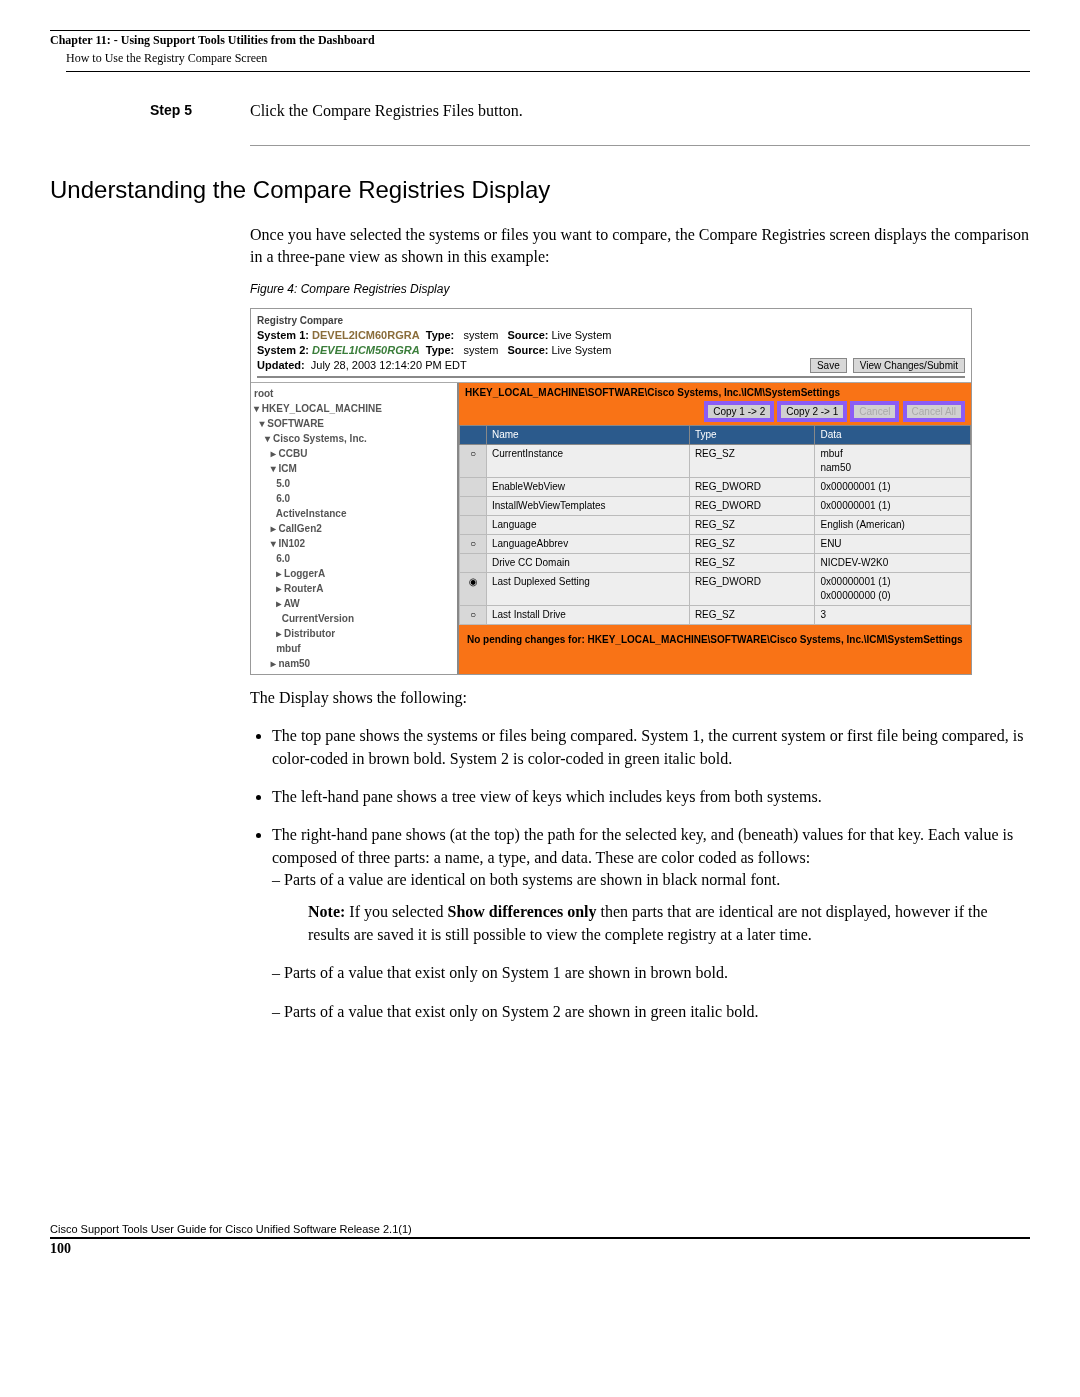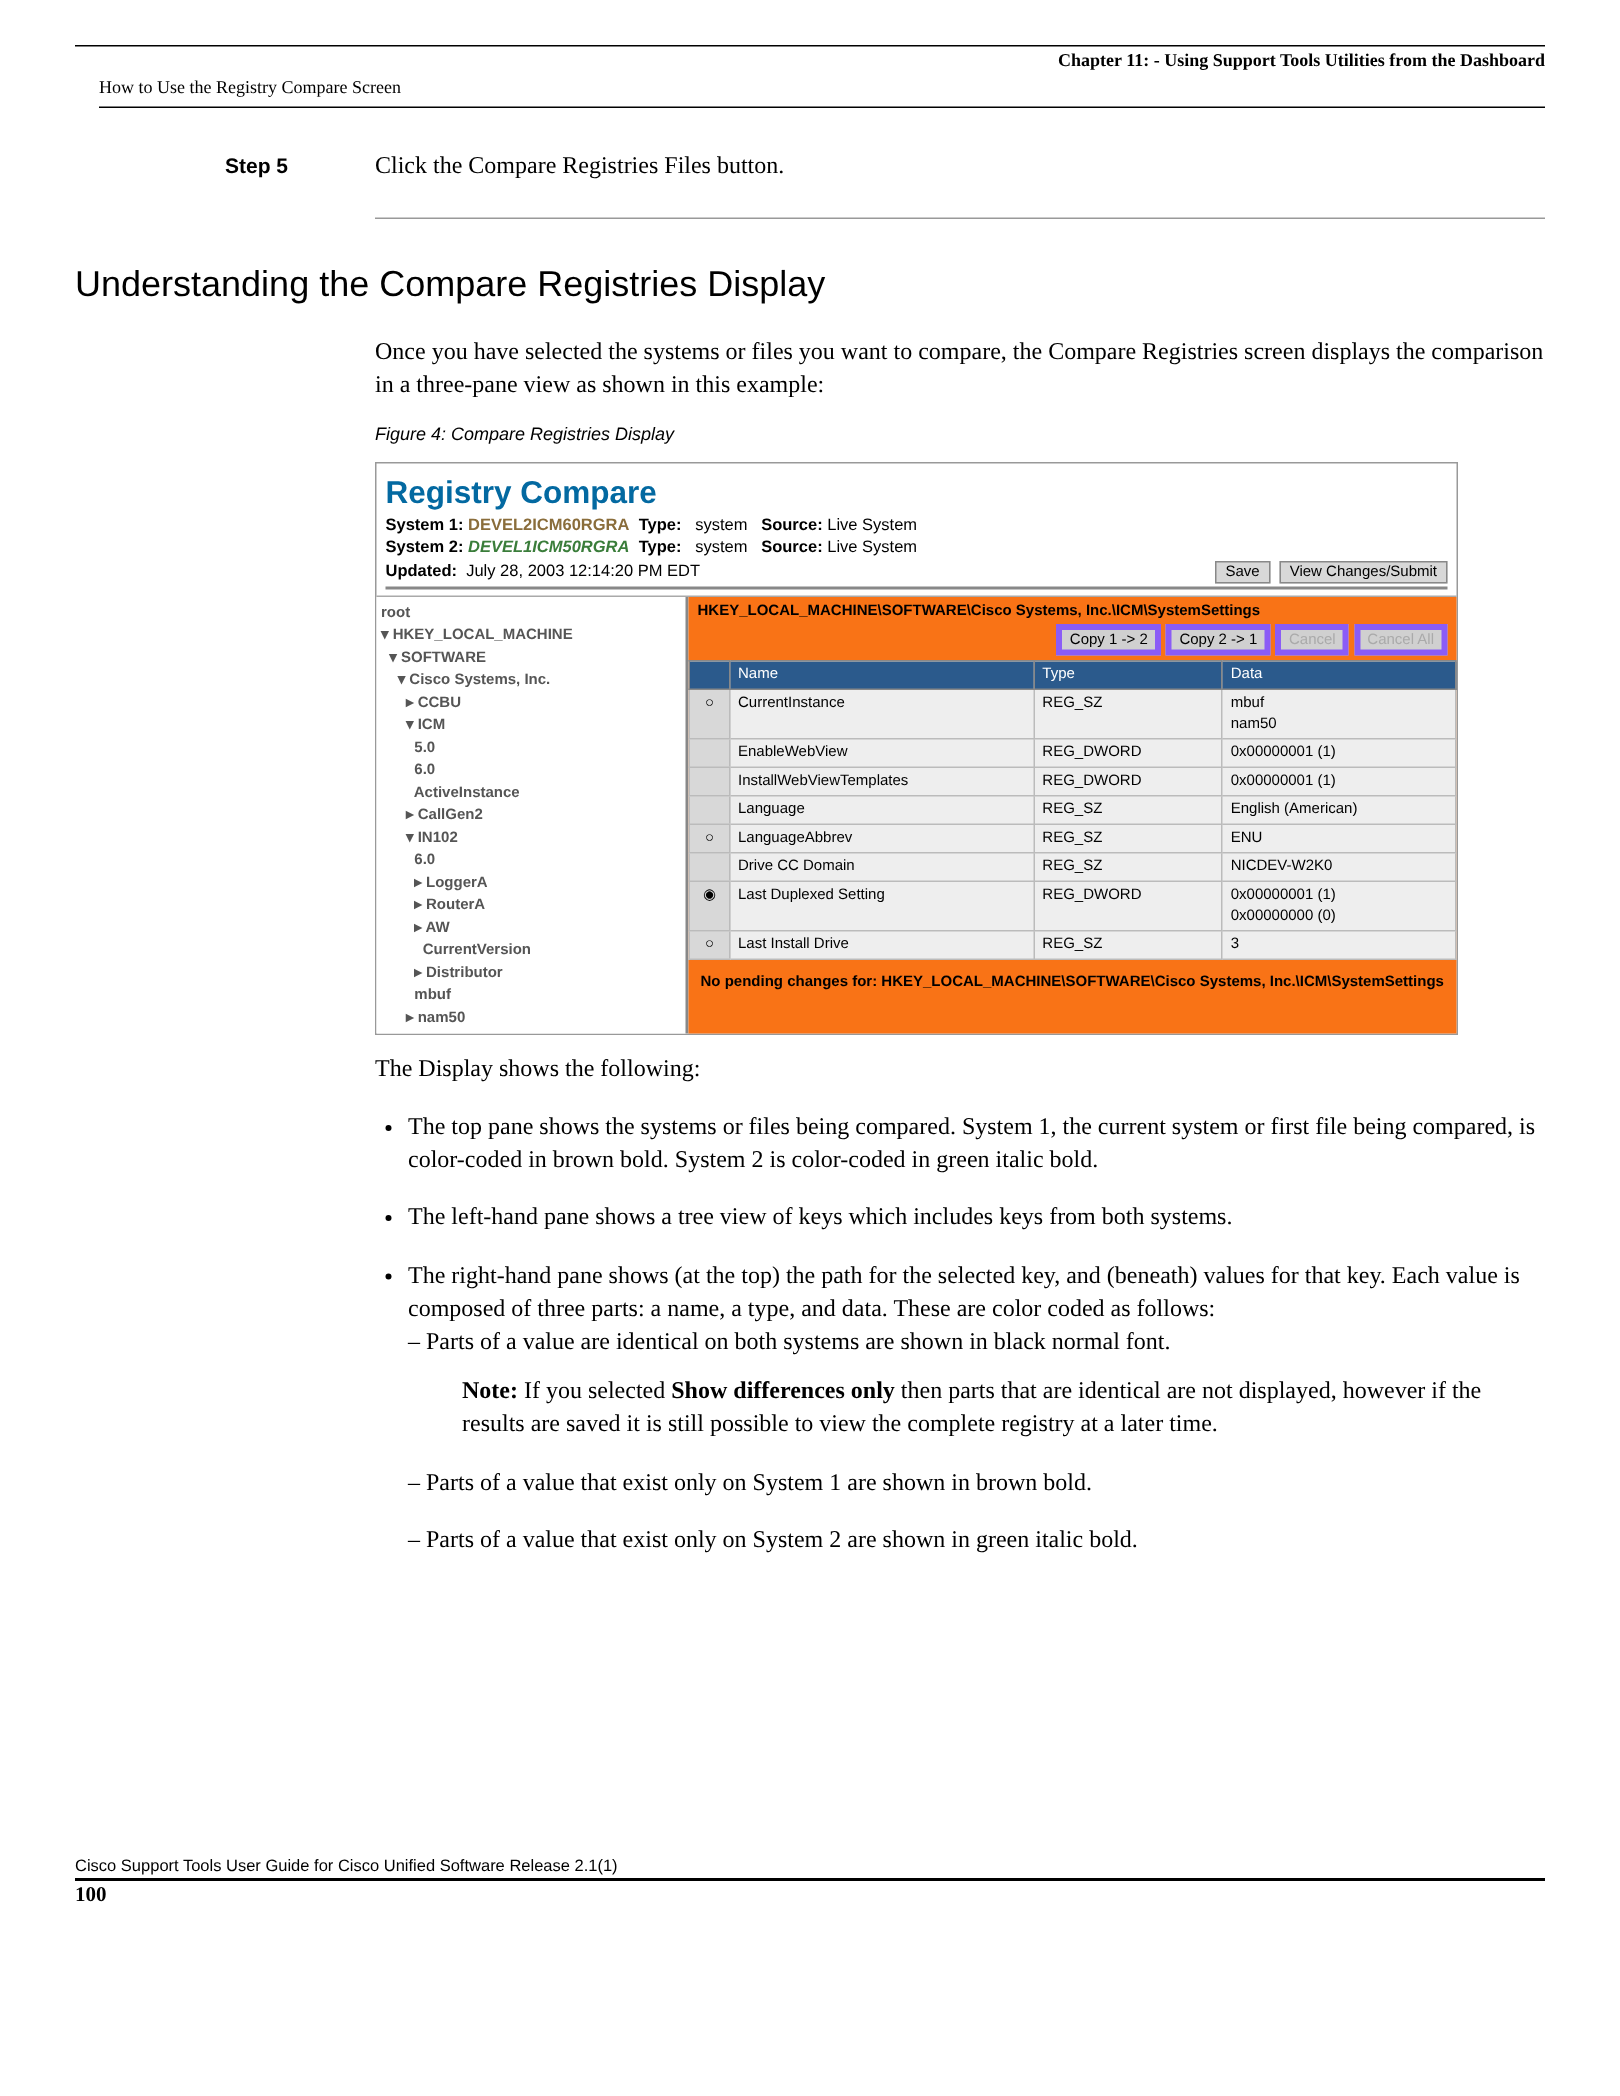--- a/index.html
+++ b/index.html
@@ -4,21 +4,21 @@
 <style>
   body {
     font-family: Georgia, 'Times New Roman', serif;
     margin: 0;
     padding: 30px 50px;
     background: white;
     color: black;
     width: 980px;
   }
   .chapter-header {
-    text-align: right;
+    text-align: left;
     font-size: 12px;
     font-weight: bold;
     border-top: 1px solid black;
     padding-top: 2px;
     margin-bottom: 3px;
   }
   .section-header {
     font-size: 12px;
     font-weight: normal;
     border-bottom: 1px solid black;
@@ -64,21 +64,21 @@
   }
   .screenshot {
     font-family: Verdana, Arial, sans-serif;
     font-size: 11px;
     background: white;
     border: 1px solid #999;
     width: 720px;
     padding: 5px 0 0 0;
   }
   .shot-header { padding: 0 6px 4px 6px; }
-  .shot-title { font-size: 21px; font-weight: bold; color: #0369a1; }
+  .shot-title { font-size: 10px; font-weight: bold; color: #404040; }
   .sys1 { color: #8a6d3b; font-weight: bold; }
   .sys2 { color: #3a7d3a; font-style: italic; font-weight: bold; }
   .updated-row {
     display: flex;
     justify-content: space-between;
     align-items: center;
     border-bottom: 2px solid #888;
     padding-bottom: 2px;
   }
   .btns button {

